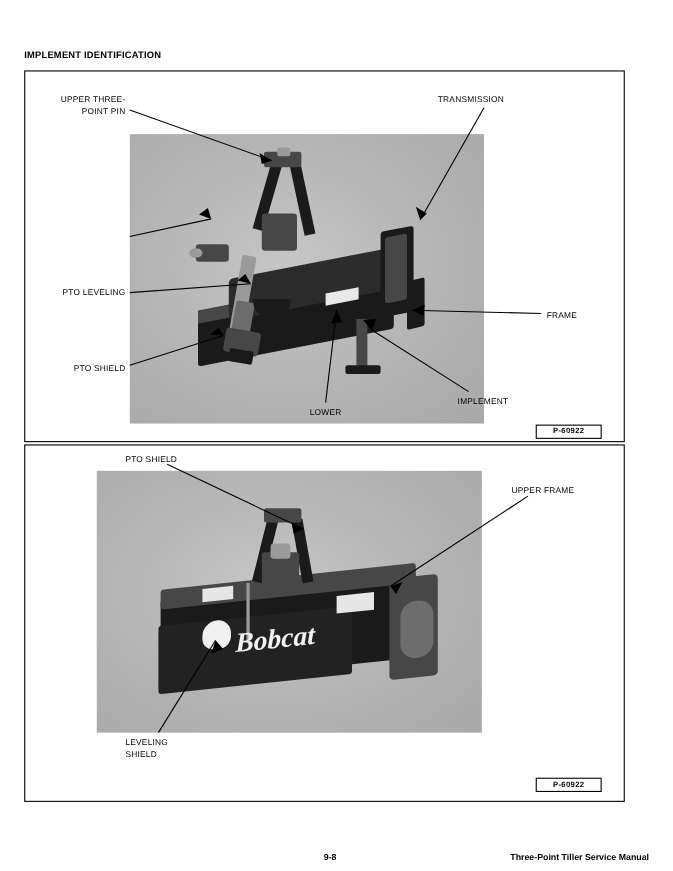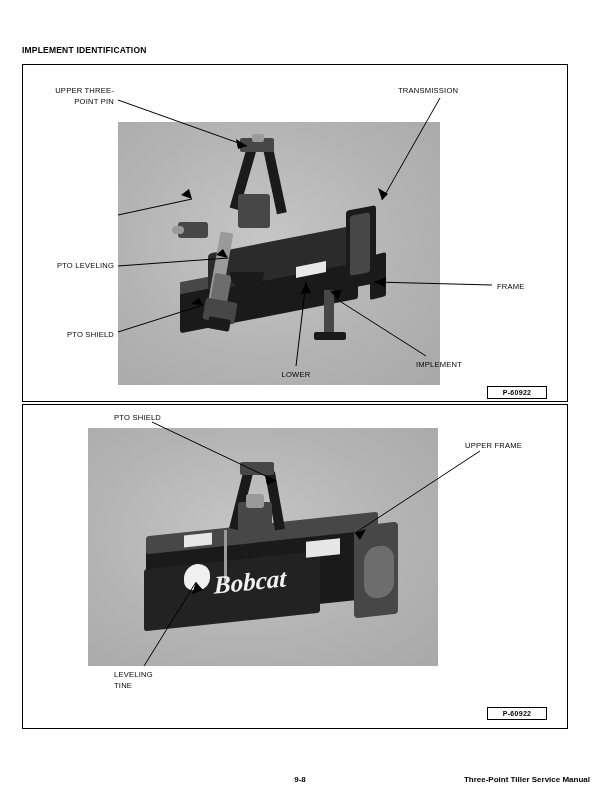--- a/index.html
+++ b/index.html
@@ -203,21 +203,21 @@
     <div class="mpart" style="left:218px; top:112px; width:34px; height:16px; background:#e6e6e6; transform:skewY(-6deg);"></div>
 
     <div style="position:absolute; left:126px; top:140px; font-family:'Liberation Serif', serif; font-weight:bold; font-style:italic; font-size:25px; color:#f2f2f2; transform:skewY(-6deg);">Bobcat</div>
 
     <div class="mpart" style="left:96px; top:136px; width:26px; height:26px; background:#f0f0f0; border-radius:50% 50% 40% 40%; transform:skewY(-6deg);"></div>
   </div>
 
   <div class="label" style="left:114px; top:401px;">PTO SHIELD</div>
   <div class="label" style="left:465px; top:429px;">UPPER FRAME</div>
   <div class="label" style="left:114px; top:658px;">LEVELING
-TINE</div>
+SHIELD</div>
 
   <div class="figcode" id="figcode2">P-60922</div>
 
   <svg class="leaders" viewBox="0 0 612 792">
     <g stroke="#000000" stroke-width="1" fill="none">
 
       <path d="M118,88 L247,134"></path>
 
       <path d="M440,86 L382,188"></path>
 

